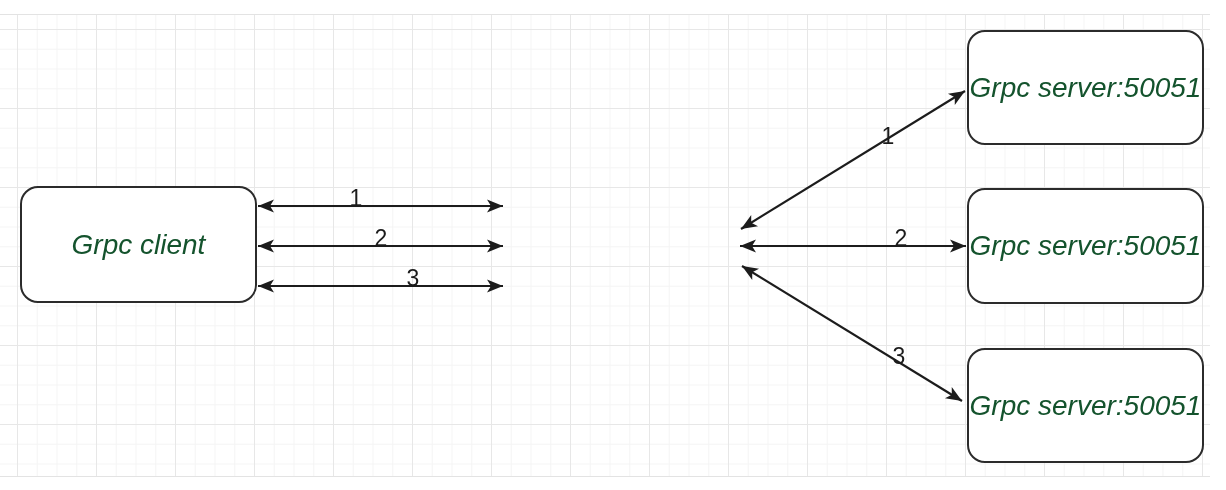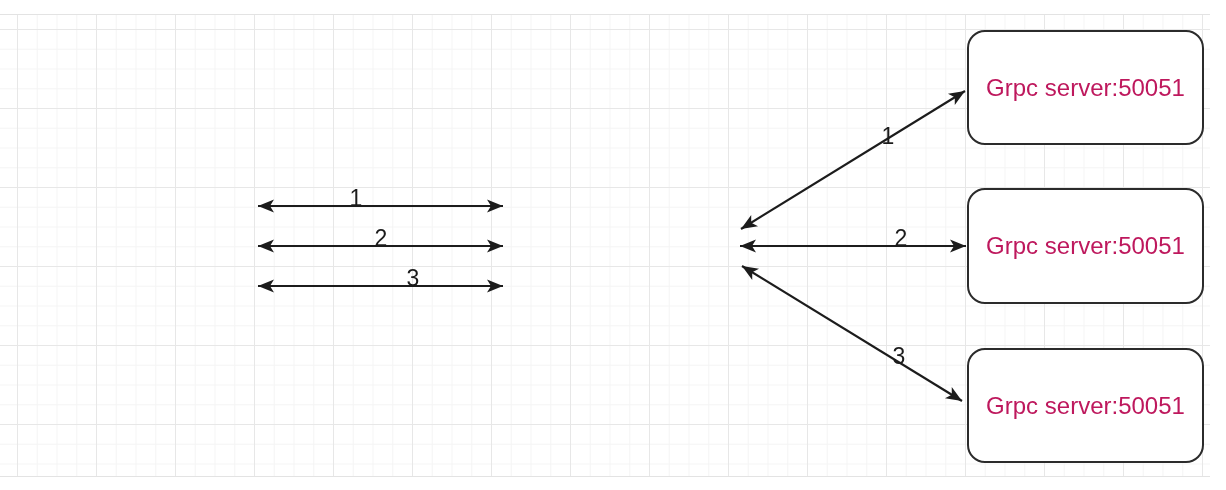--- a/index.html
+++ b/index.html
@@ -46,24 +46,25 @@
   }
   .node {
     position: absolute;
     box-sizing: border-box;
     background: #ffffff;
     border: 2.5px solid #2b2b2b;
     border-radius: 18px;
     display: flex;
     align-items: center;
     justify-content: center;
-    color: #be185d;
-    font-size: 24px;
+    color: #14532d;
+    font-size: 28px;
     white-space: nowrap;
     text-align: center;
+    font-style: italic;
   }
   .edge-label {
     position: absolute;
     transform: translate(-50%, -50%);
     font-size: 23px;
     color: #1b1b1b;
     line-height: 1;
   }
   .node-client  { left: 20px;  top: 186px; width: 237px; height: 117px; }
   .node-gateway { left: 505px; top: 186px; width: 233px; height: 119px; }
@@ -87,20 +88,23 @@
 
     <line x1="258" y1="206" x2="503" y2="206" marker-start="url(#ah)" marker-end="url(#ah)"></line>
     <line x1="258" y1="246" x2="503" y2="246" marker-start="url(#ah)" marker-end="url(#ah)"></line>
     <line x1="258" y1="286" x2="503" y2="286" marker-start="url(#ah)" marker-end="url(#ah)"></line>
 
     <line x1="741" y1="229" x2="965" y2="91" marker-start="url(#ah)" marker-end="url(#ah)"></line>
     <line x1="740" y1="246" x2="966" y2="246" marker-start="url(#ah)" marker-end="url(#ah)"></line>
     <line x1="742" y1="266" x2="962" y2="401" marker-start="url(#ah)" marker-end="url(#ah)"></line>
   </svg>
 
+  <div class="node node-client">
+    <span>Grpc client</span>
+  </div>
 
 
   <div class="node node-server1">
     <span>Grpc server:50051</span>
   </div>
 
   <div class="node node-server2">
     <span>Grpc server:50051</span>
   </div>
 

